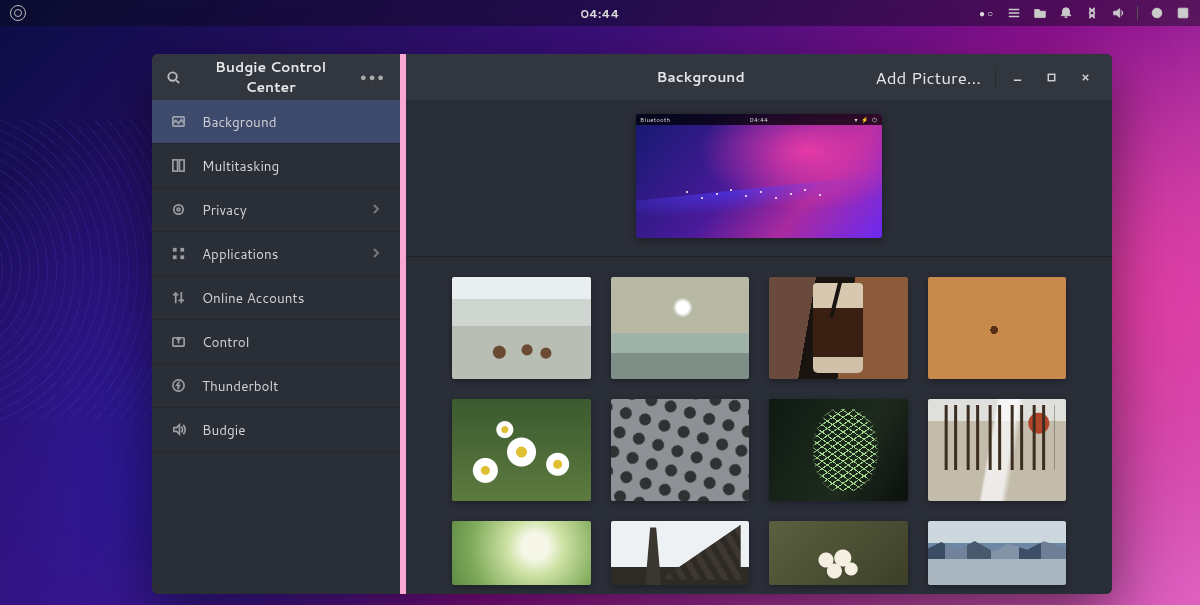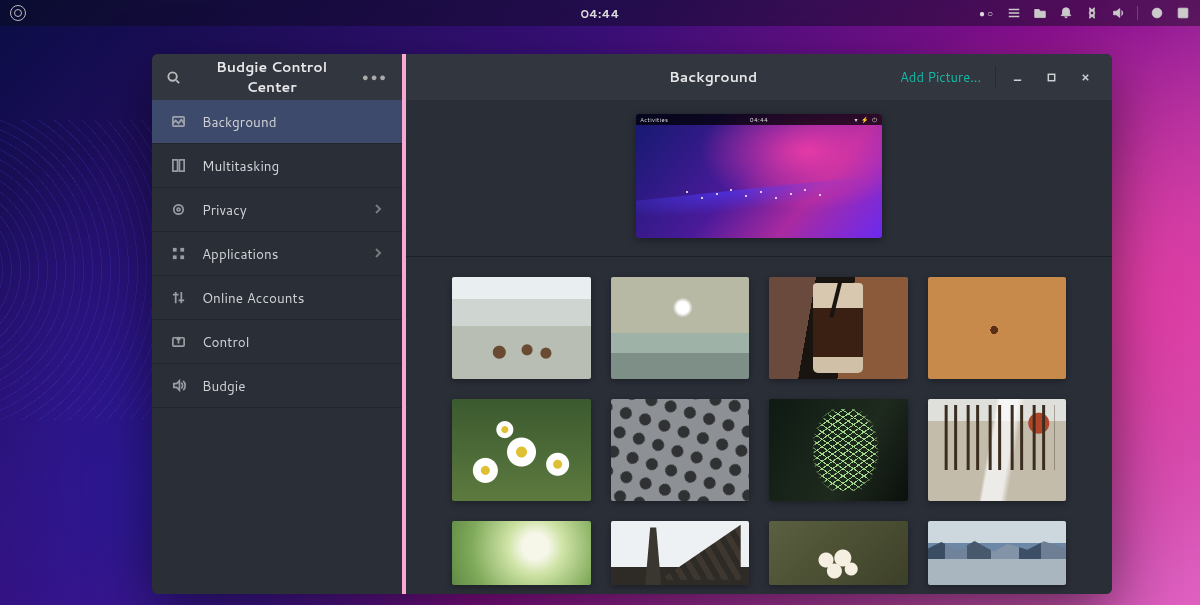--- a/index.html
+++ b/index.html
@@ -35,21 +35,21 @@
 
 
 .window{
   position:absolute; left:152px; top:54px; width:960px; height:540px;
   background:#2a2e37; border-radius:6px; overflow:hidden;
   box-shadow:0 20px 60px rgba(0,0,0,.5);
   display:flex;
 }
 .sidebar{
   width:254px; background:#2a2e37; display:flex;flex-direction:column;
-  border-right:4px solid #f9a8d4;
+  border-right:6px solid #f9a8d4;
 }
 .sidebar-header{
   height:46px;background:#32363f;display:flex;align-items:center;
   padding:0 14px;gap:12px;color:#e8e8ea;
 }
 .sidebar-header .title{flex:1;text-align:center;font-weight:700;font-size:14px;}
 .sidebar-header .menu-dots{letter-spacing:2px;color:#aaa;font-size:11px;}
 .sidebar-header svg{width:15px;height:15px;fill:none;stroke:#bbb;stroke-width:2;}
 .sidebar-list{flex:1;overflow-y:auto;}
 .side-item{
@@ -64,21 +64,21 @@
 .side-item .chev{margin-left:auto;opacity:.7;}
 .side-item .chev svg{width:12px;height:12px;stroke:#999;fill:none;stroke-width:2;}
 
 .content{flex:1;display:flex;flex-direction:column;background:#2a2e37;}
 .content-header{
   height:46px;background:#32363f;display:flex;align-items:center;
   padding:0 10px;color:#e6e6e8;
 }
 .content-header .title{flex:1;text-align:center;font-weight:700;font-size:14px;}
 .content-header .spacer-left{width:120px;}
-.content-header .btn-text{color:#14b8a6;font-size:13px;padding:0 10px;cursor:pointer;}
+.content-header .btn-text{color:#e5e5e5;font-size:17px;padding:0 10px;cursor:pointer;}
 .content-header .wc-sep{width:1px;height:22px;background:#262a31;margin:0 4px;}
 .win-btn{width:34px;height:46px;display:flex;align-items:center;justify-content:center;cursor:pointer;}
 .win-btn svg{width:11px;height:11px;stroke:#cfd1d4;fill:none;stroke-width:1.6;}
 
 .content-body{flex:1;overflow-y:auto;padding-bottom:10px;}
 .preview-zone{display:flex;justify-content:center;padding:14px 0 18px;border-bottom:1px solid #1e2128;}
 .preview{
   width:246px;height:124px;border-radius:3px;position:relative;overflow:hidden;
   background:
     radial-gradient(ellipse 180px 100px at 70% 30%, #e53aa6 0%, transparent 60%),
@@ -294,20 +294,29 @@
             <svg viewBox="0 0 16 16">
               <rect x="2" y="4" width="12" height="9" rx="1"></rect>
               <path d="M8 10V4m-2 2l2-2 2 2"></path>
             </svg>
           </span>
           <span>Control</span>
         </div>
         <div class="side-item">
           <span class="icon">
             <svg viewBox="0 0 16 16">
+              <circle cx="8" cy="8" r="6"></circle>
+              <path d="M9 4L6 8h3l-2 4"></path>
+            </svg>
+          </span>
+          <span>Thunderbolt</span>
+        </div>
+        <div class="side-item">
+          <span class="icon">
+            <svg viewBox="0 0 16 16">
               <path d="M3 6v4h3l3 3V3L6 6zM11 5a4 4 0 0 1 0 6M13 3a7 7 0 0 1 0 10"></path>
             </svg>
           </span>
           <span>Budgie</span>
         </div>
       </div>
   </div>
 
   <div class="content">
     <div class="content-header">
@@ -329,21 +338,21 @@
           <svg viewBox="0 0 12 12">
             <path d="M3 3l6 6M9 3l-6 6"></path>
           </svg>
         </div>
     </div>
 
     <div class="content-body">
       <div class="preview-zone">
         <div class="preview">
           <div class="bar">
-            <span>Activities</span>
+            <span>Bluetooth</span>
             <span class="c">04:44</span>
             <span class="r">▾ ⚡ ⏻</span>
           </div>
           <div class="swoosh"></div>
           <div class="stars">
             <span style="left:4%;top:40%"></span>
               <span style="left:14%;top:70%"></span>
             <span style="left:24%;top:50%"></span>
               <span style="left:34%;top:30%"></span>
             <span style="left:44%;top:60%"></span>

